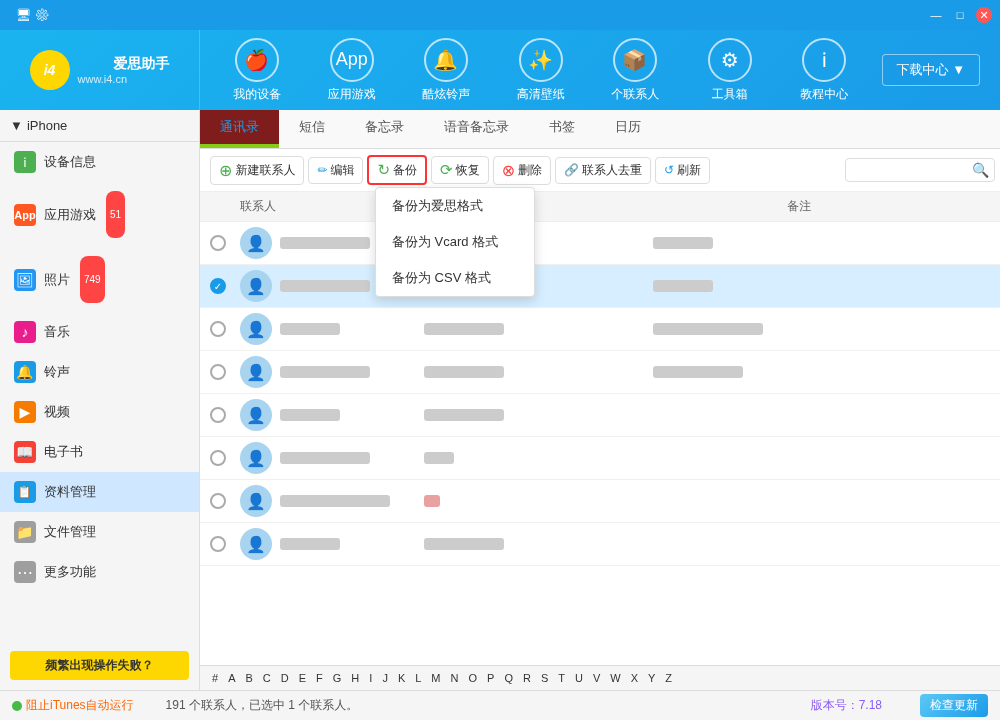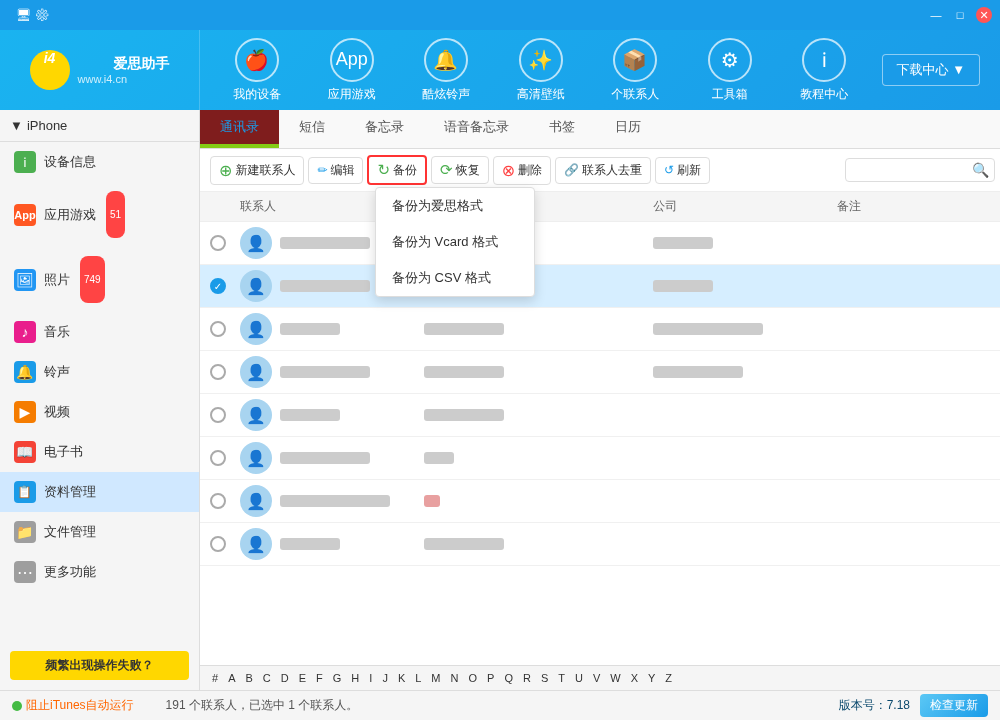--- a/index.html
+++ b/index.html
@@ -35,21 +35,21 @@
       flex-direction: column;
       align-items: center;
       justify-content: center;
       height: 100%;
       border-right: 1px solid rgba(255,255,255,0.2);
     }
     .logo-circle {
       width: 40px; height: 40px;
       background: #ffd700;
       border-radius: 50%;
-      display: flex; align-items: flex-start; justify-content: center;
+      display: flex; align-items: center; justify-content: center;
       font-size: 20px; font-weight: bold; color: #1a9be8;
     }
     .logo-text { color: white; font-size: 14px; font-weight: bold; margin-left: 36px; }
     .logo-sub { color: rgba(255,255,255,0.8); font-size: 11px; }
     .nav-icons {
       flex: 1;
       display: flex;
       align-items: center;
       justify-content: space-around;
       padding: 0 10px;
@@ -303,29 +303,30 @@
       padding: 0 12px;
       font-size: 12px;
       color: #555;
     }
     .status-right {
       margin-left: auto;
       display: flex;
       align-items: center;
       gap: 10px;
     }
-    .version-text { color: #0c4a6e; font-size: 12px; }
+    .version-text { color: #8b5cf6; font-size: 12px; }
     .check-update-btn {
       background: linear-gradient(135deg, #5bc8f5, #1a9be8);
       color: white;
       border: none;
       border-radius: 4px;
       padding: 3px 10px;
       font-size: 12px;
       cursor: pointer;
+      margin-left: 28px;
     }
     .itunes-status {
       display: flex;
       align-items: center;
       gap: 4px;
       color: #ff6600;
       font-size: 12px;
     }
     .green-dot {
       width: 10px; height: 10px;
@@ -521,21 +522,20 @@
         <div class="dropdown-item">备份为爱思格式</div>
         <div class="dropdown-item">备份为 Vcard 格式</div>
         <div class="dropdown-item">备份为 CSV 格式</div>
       </div>
     </div>
 
     <div class="table-header">
       <div class="col-check"></div>
       <div class="col-name">联系人</div>
       <div class="col-phone"></div>
-      <div class="col-company">公司</div>
       <div class="col-note">备注</div>
     </div>
 
     <div class="table-body">
 
       <div class="table-row">
         <div class="col-check">
             <div class="checkbox-circle"></div>
           </div>
         <div class="col-name" style="display:flex;align-items:center;">

